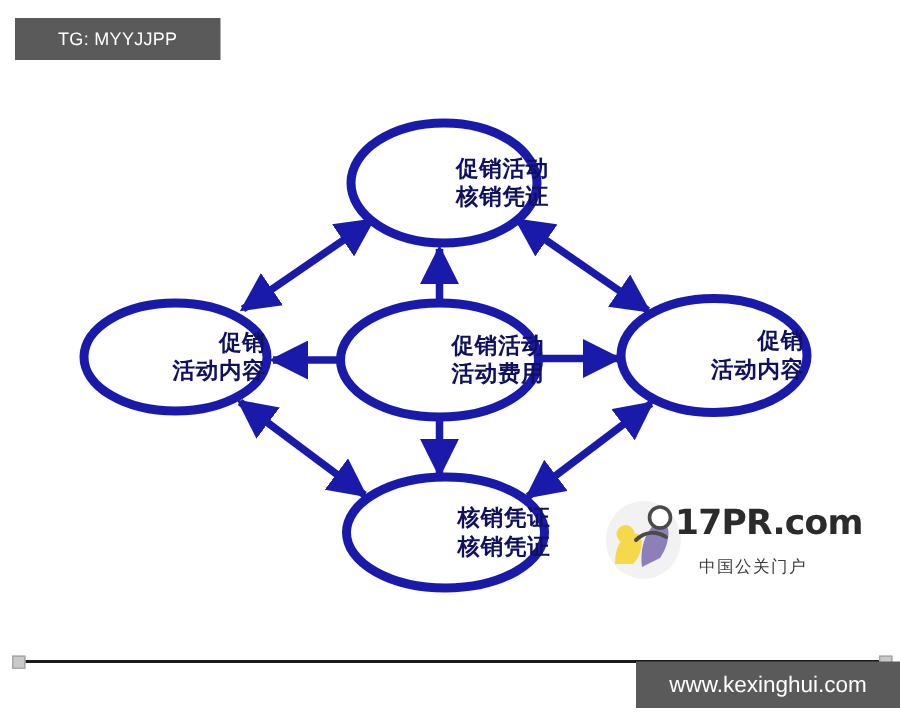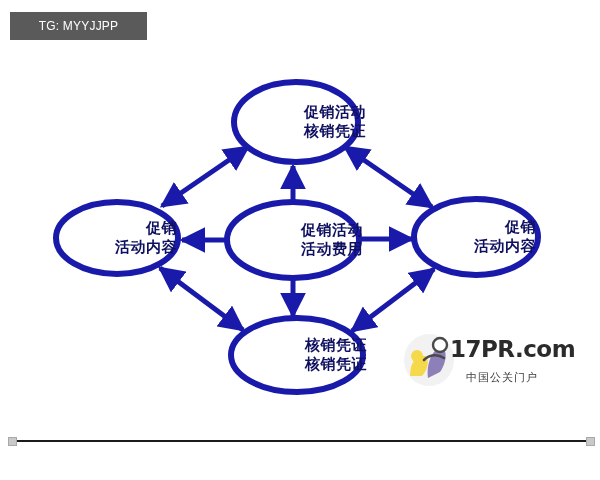--- a/index.html
+++ b/index.html
@@ -210,14 +210,15 @@
       <path d="M20 30 C26 24 34 24 40 28" stroke="#4a4a4a" stroke-width="2.6" fill="none" stroke-linecap="round"></path>
     </svg>
     <div id="logo-text">17PR.com</div>
     <div id="logo-sub">中国公关门户</div>
   </div>
 
   <div id="hrule"></div>
   <div class="hrule-handle" id="hrule-handle-left"></div>
   <div class="hrule-handle" id="hrule-handle-right"></div>
 
+  <div id="site-watermark">www.kexinghui.com</div>
 
 </div>
 
 </body></html>

